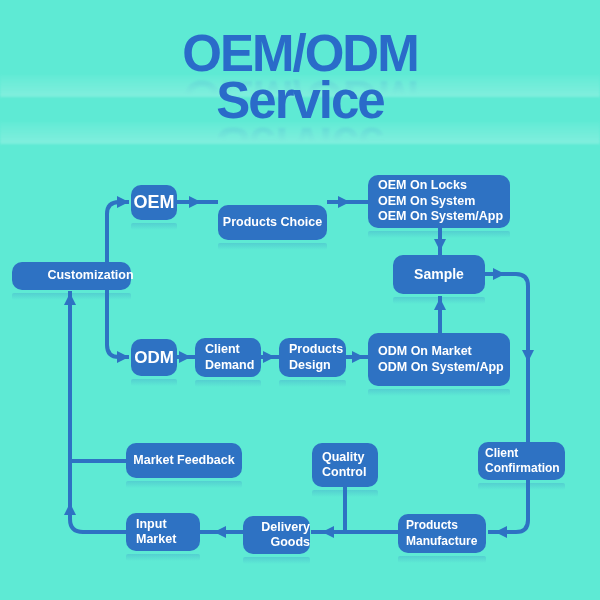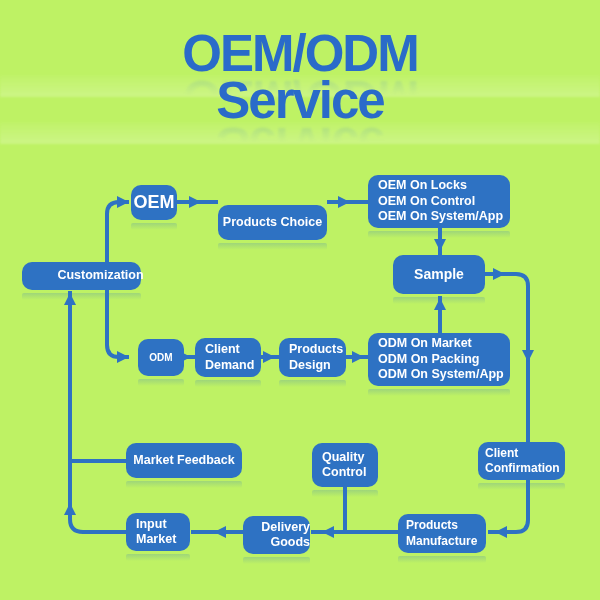--- a/index.html
+++ b/index.html
@@ -5,21 +5,21 @@
   html, body {
     margin: 0;
     padding: 0;
     background: #ffffff;
     font-family: "Liberation Sans", "DejaVu Sans", sans-serif;
   }
   .canvas {
     position: relative;
     width: 600px;
     height: 600px;
-    background: #bef264;
+    background: #5eead4;
     overflow: hidden;
   }
 
   
   .title {
     position: absolute;
     top: 30px;
     left: 0;
     width: 600px;
     text-align: center;
@@ -151,61 +151,60 @@
   </svg>
 
   <div class="box center" style="left:131px; top:185px; width:46px; height:35px; font-size:18px;">
     <span>OEM</span>
   </div>
   <div class="box center" style="left:218px; top:185px; width:109px; height:35px;margin-top:20px;">
     <span>Products Choice</span>
   </div>
   <div class="box left" style="left:368px; top:175px; width:142px; height:53px;">
     <span>OEM On Locks</span>
-    <span>OEM On Control</span>
+    <span>OEM On System</span>
     <span>OEM On System/App</span>
   </div>
 
-  <div class="box center" style="left:22px; top:262px; width:119px; height:28px;padding-left:38px;">
+  <div class="box center" style="left:12px; top:262px; width:119px; height:28px;padding-left:38px;">
     <span>Customization</span>
   </div>
   <div class="box center" style="left:393px; top:255px; width:92px; height:39px; font-size:14px;">
     <span>Sample</span>
   </div>
 
-  <div class="box center" style="left:138px; top:339px; width:46px; height:37px; font-size:10px;">
+  <div class="box center" style="left:131px; top:339px; width:46px; height:37px; font-size:17px;">
     <span>ODM</span>
   </div>
   <div class="box left" style="left:195px; top:338px; width:66px; height:39px;">
     <span>Client</span>
     <span>Demand</span>
   </div>
   <div class="box left" style="left:279px; top:338px; width:67px; height:39px;">
     <span>Products</span>
     <span>Design</span>
   </div>
   <div class="box left" style="left:368px; top:333px; width:142px; height:53px;">
     <span>ODM On Market</span>
-    <span>ODM On Packing</span>
     <span>ODM On System/App</span>
   </div>
 
   <div class="box center" style="left:126px; top:443px; width:116px; height:35px;text-align:right;">
     <span>Market Feedback</span>
   </div>
   <div class="box left" style="left:312px; top:443px; width:66px; height:44px;">
     <span>Quality</span>
     <span>Control</span>
   </div>
   <div class="box left" style="left:478px; top:442px; width:87px; height:38px; padding-left:7px; font-size:12px;">
     <span>Client</span>
     <span>Confirmation</span>
   </div>
 
-  <div class="box left" style="left:126px; top:513px; width:64px; height:38px;">
+  <div class="box left" style="left:126px; top:513px; width:74px; height:38px;">
     <span>Input</span>
     <span>Market</span>
   </div>
   <div class="box left" style="left:243px; top:516px; width:67px; height:38px;align-items:flex-end;">
     <span>Delivery</span>
     <span>Goods</span>
   </div>
   <div class="box left" style="left:398px; top:514px; width:88px; height:39px; padding-left:8px; font-size:12px;">
     <span>Products</span>
     <span>Manufacture</span>

